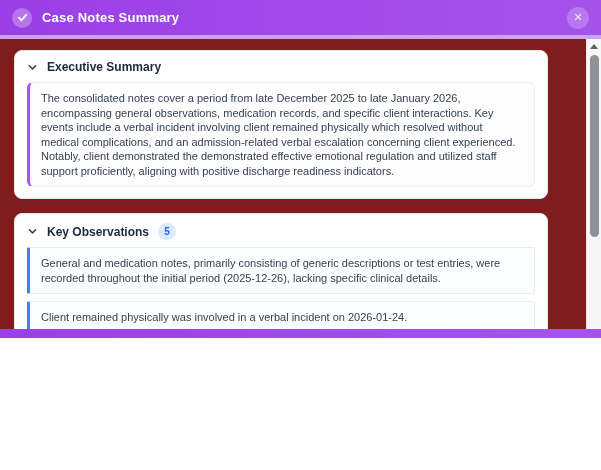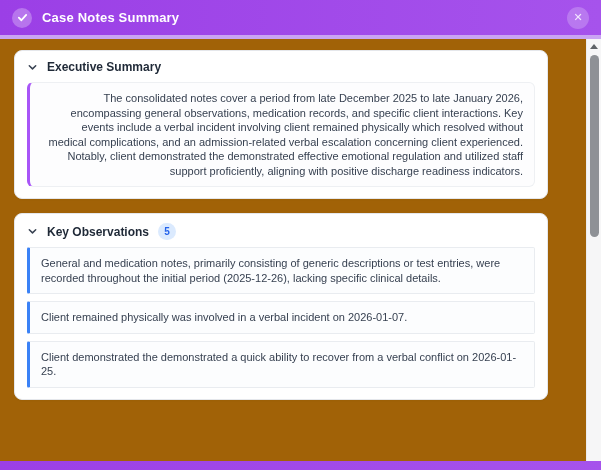--- a/index.html
+++ b/index.html
@@ -3,21 +3,21 @@
 <meta charset="utf-8">
 <style>
   * { margin: 0; padding: 0; box-sizing: border-box; }
   html, body { width: 601px; height: 470px; }
   body {
     font-family: "Liberation Sans", "DejaVu Sans", sans-serif;
     background: #ffffff;
     overflow: hidden;
   }
   .modal {
-    width: 601px; height: 470px;
+    width: 601px; height: 338px;
     display: flex; flex-direction: column;
     background: #ffffff;
     position: relative;
   }
   
   .header {
     height: 39px; flex: 0 0 39px;
     background: linear-gradient(90deg, var(--header-from), var(--header-to));
     display: flex; align-items: center;
     padding: 0 12px 0 12px;
@@ -39,21 +39,21 @@
     width: 22px; height: 22px; border-radius: 50%;
     background: rgba(255,255,255,0.22);
     border: none; cursor: pointer;
     display: flex; align-items: center; justify-content: center;
     color: #f3e8ff; font-size: 11px; line-height: 1;
     font-family: "Liberation Sans", sans-serif;
   }
   
   .body-wrap {
     flex: 1 1 auto; display: flex; overflow: hidden;
-    background: #a16207;
+    background: #7f1d1d;
     gap: 26px;
   }
   .content {
     flex: 1 1 auto; overflow: hidden;
     padding: 11px 12px 0 14px;
   }
   .section {
     border: 1px solid var(--card-border);
     border-radius: 8px;
     background: #ffffff;
@@ -77,21 +77,21 @@
     font-size: 10px; font-weight: bold;
     display: flex; align-items: center; justify-content: center;
   }
   .summary-box {
     margin: 1px 12px 11px 12px;
     padding: 8px 11px;
     background: #fdfdfe;
     border: 1px solid #eef0f3;
     border-left: 3px solid var(--purple-accent);
     border-radius: 6px;
-    font-size: 11px; line-height: 1.32; color: #374151; text-align: right;
+    font-size: 11px; line-height: 1.32; color: #374151;
   }
   .obs-card {
     margin: 0 12px 7px 12px;
     padding: 8px 11px;
     background: #fcfdfe;
     border: 1px solid #e9ecf0;
     border-left: 3px solid var(--blue-accent);
     border-radius: 2px;
     font-size: 11px; line-height: 1.32; color: #374151;
   }
@@ -156,21 +156,21 @@
           <span class="chev">
             <svg width="11" height="11" viewBox="0 0 12 12">
                 <path d="M2.5 4 L6 7.5 L9.5 4" fill="none" stroke="#374151" stroke-width="1.6" stroke-linecap="round" stroke-linejoin="round"></path>
               </svg>
           </span>
           <span class="section-title">Key Observations</span>
           <span class="count-badge">5</span>
         </div>
         <div class="obs-list">
             <div class="obs-card">General and medication notes, primarily consisting of generic descriptions or test entries, were recorded throughout the initial period (2025-12-26), lacking specific clinical details.</div>
-            <div class="obs-card">Client remained physically was involved in a verbal incident on 2026-01-07.</div>
+            <div class="obs-card">Client remained physically was involved in a verbal incident on 2026-01-24.</div>
             <div class="obs-card">Client demonstrated the demonstrated a quick ability to recover from a verbal conflict on 2026-01-25.</div>
           </div>
       </div>
 
     </div>
 
     <div class="scrollbar">
       <div class="scroll-arrow-up"></div>
       <div class="scroll-thumb"></div>
     </div>

